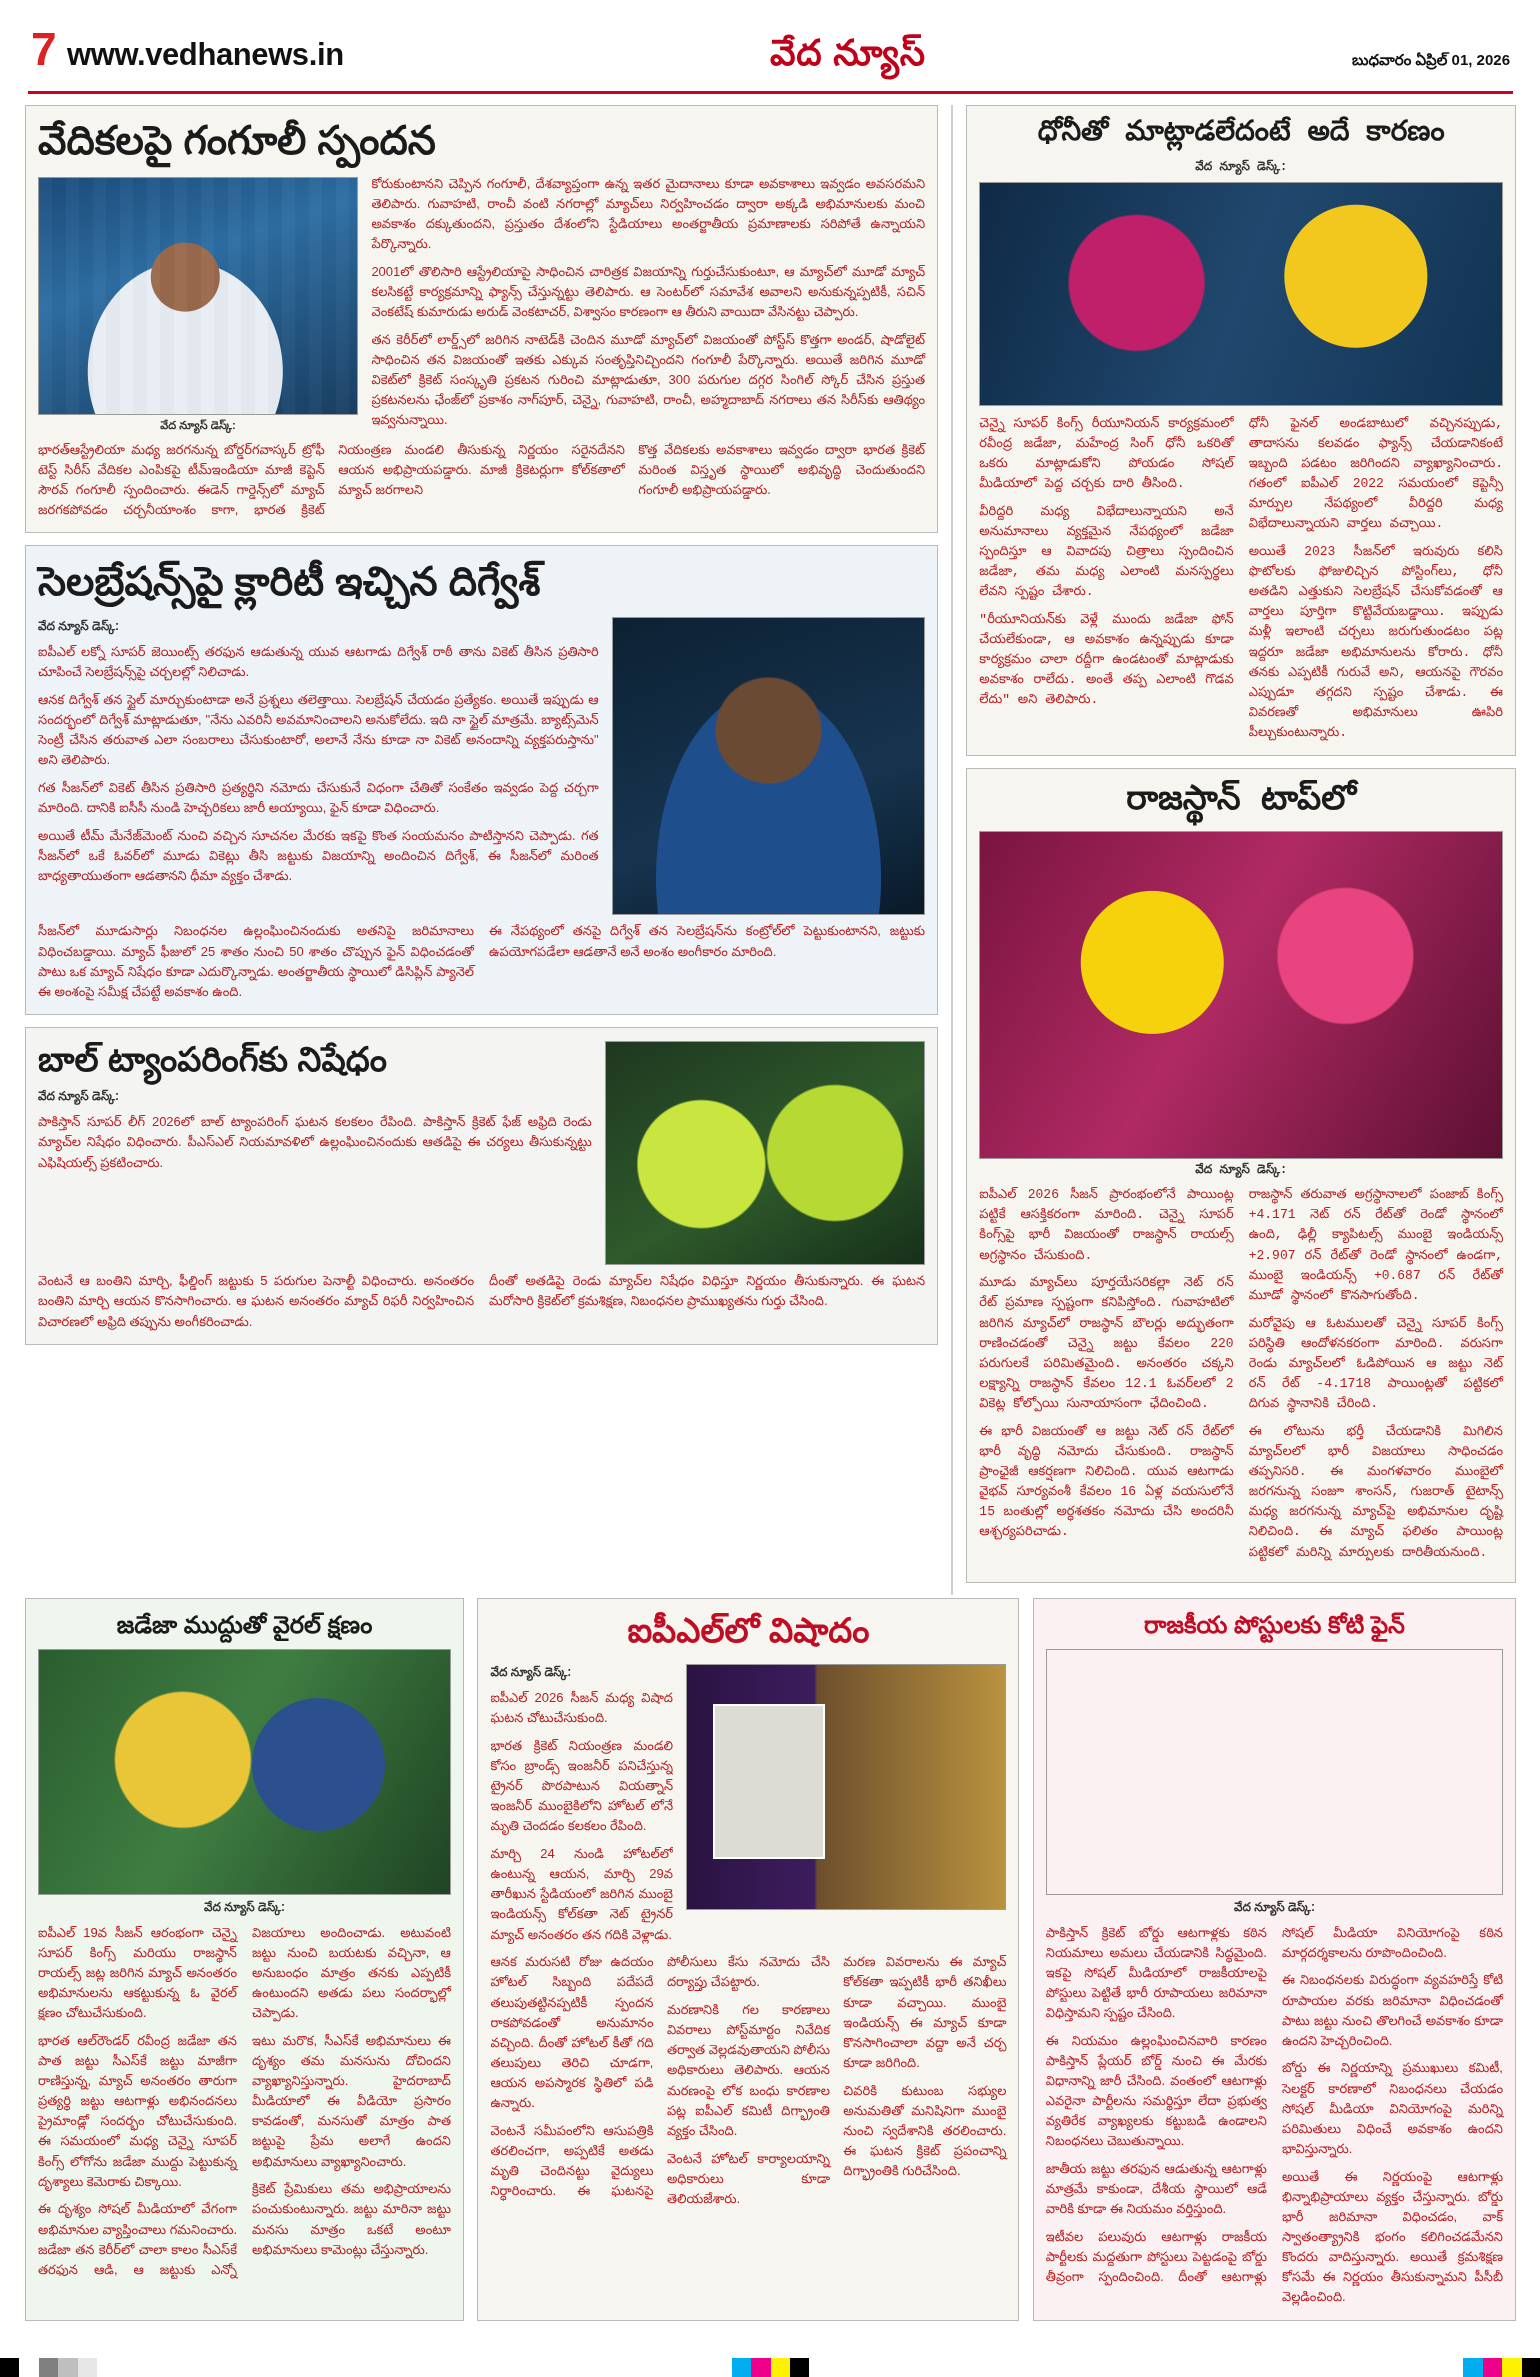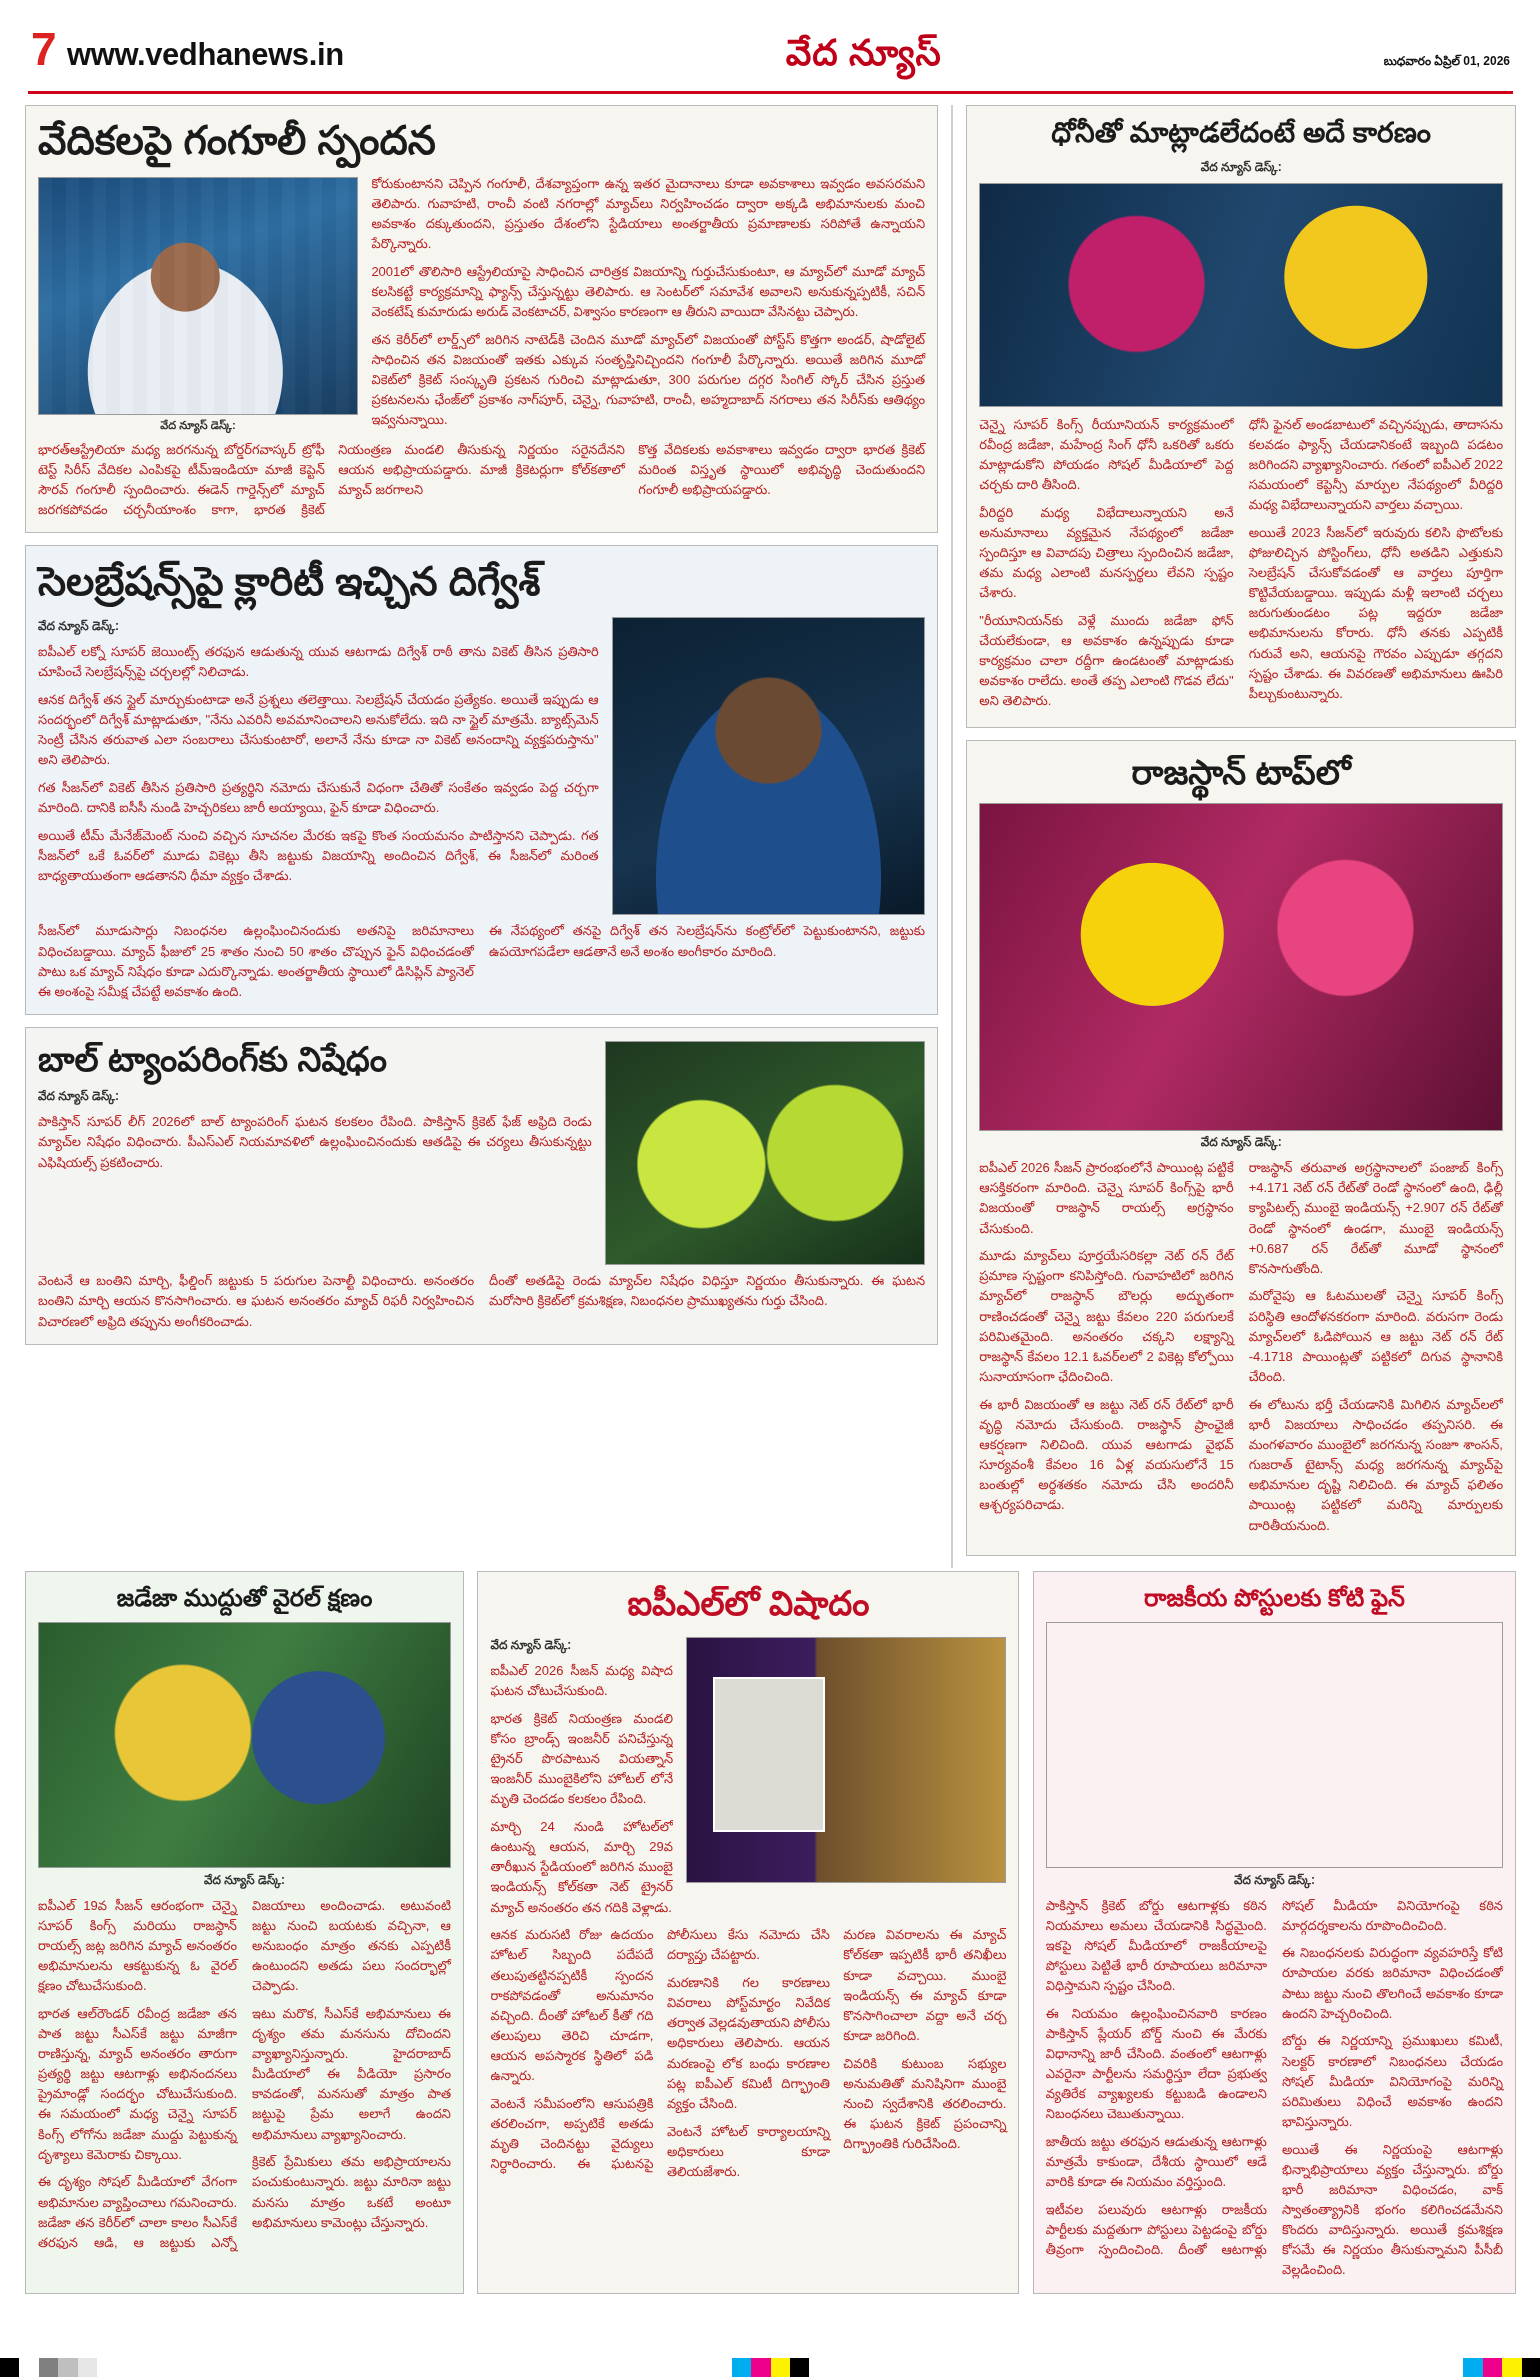--- a/index.html
+++ b/index.html
@@ -42,37 +42,37 @@
     letter-spacing: -0.4px;
     color: #111;
   }
   .masthead-logo {
     font-size: 36px;
     font-weight: bold;
     color: #c00018;
     letter-spacing: 0.7px;
   }
   .masthead-date {
-    font-size: 12px;
+    font-size: 15px;
     font-weight: bold;
     color: #111;
   }
   .rule-red {
     height: 3.7px;
     background: #d0021b;
     margin: 0 3px 10.4px 3px;
   }
 
   
   .content {
     display: flex;
     gap: 13.4px;
   }
   .col-left  { width: 917px; }
-  .col-right { width: 552px; }
+  .col-right { width: 552px; font-family: Liberation Mono, monospace; }
 
   .vsep {
     width: 1.5px;
     background: #cfcfcf;
   }
 
   .box {
     border: 0.7px solid #b9b9b9;
     background: #fff;
     padding: 10.4px 12px 12px 12px;

